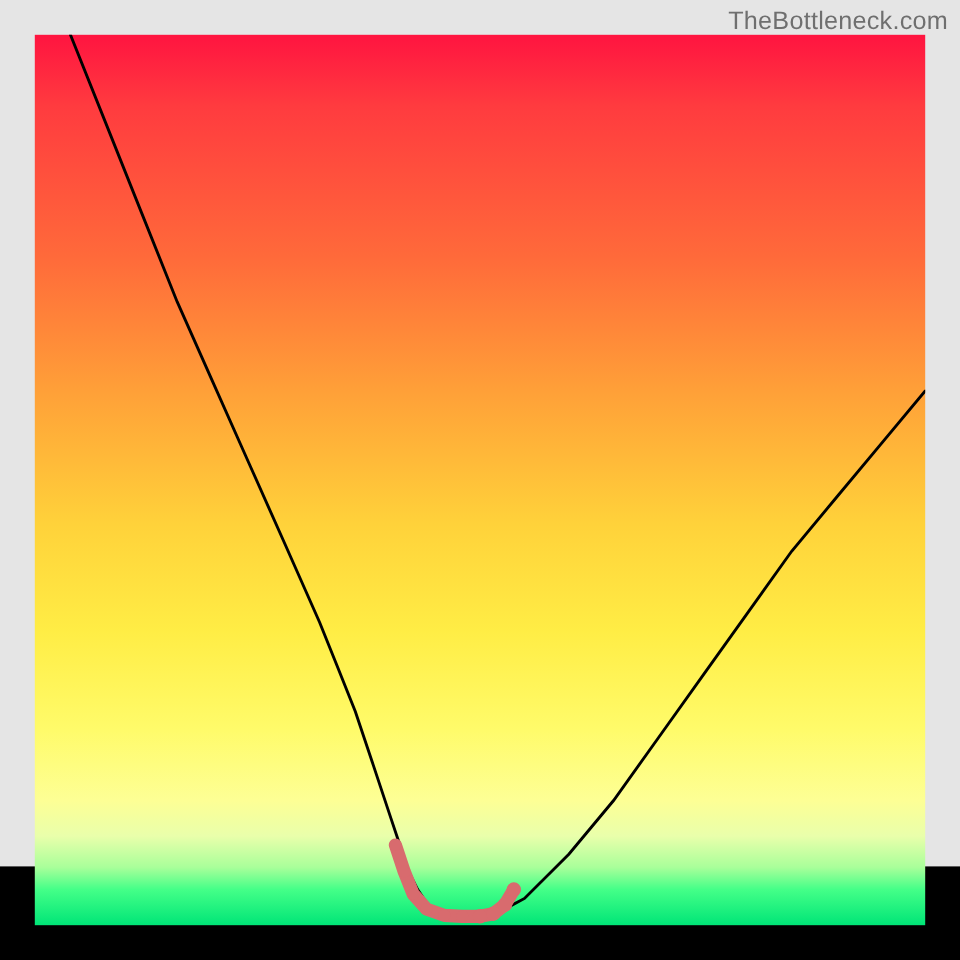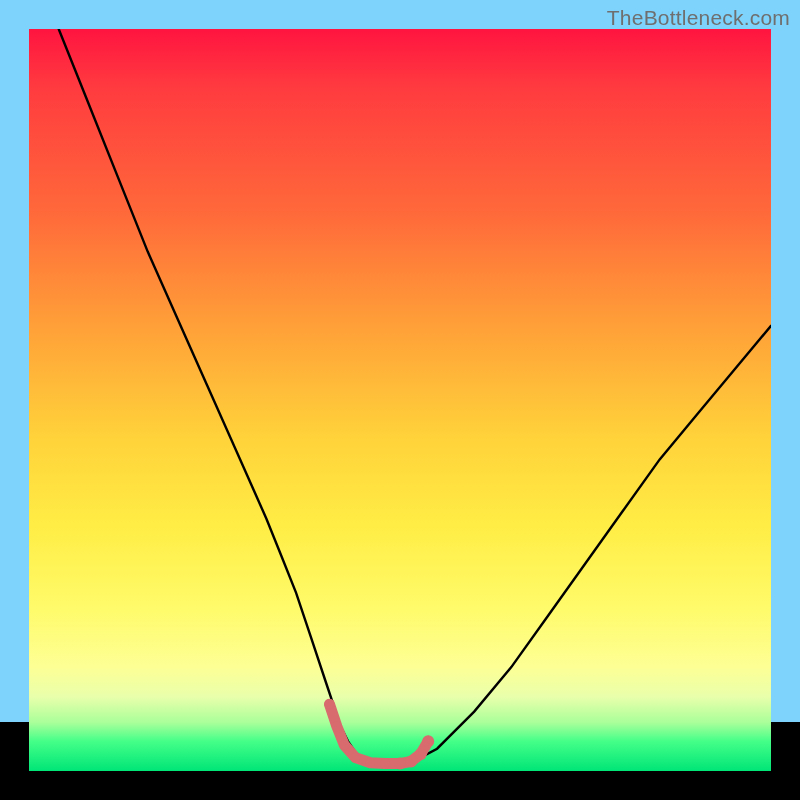--- a/index.html
+++ b/index.html
@@ -10,21 +10,21 @@
     background: #000;
     overflow: hidden;
     font-family: Arial, Helvetica, sans-serif;
   }
   .frame {
     position: absolute;
     left: 0;
     top: 0;
     width: 800px;
     height: 722px;
-    background: #7dd3fc;
+    background: #e5e5e5;
   }
   .plot-area {
     position: absolute;
     left: 29px;
     top: 29px;
     width: 742px;
     height: 742px;
     
     background: linear-gradient(to bottom,
       #ff1440 0%,

